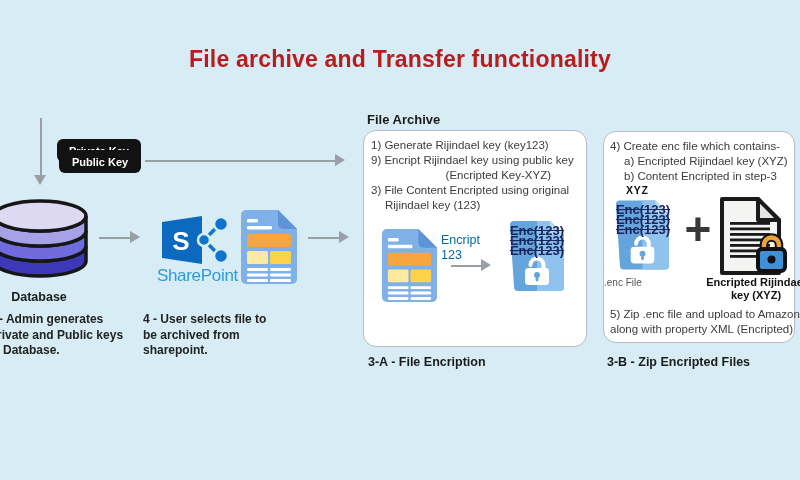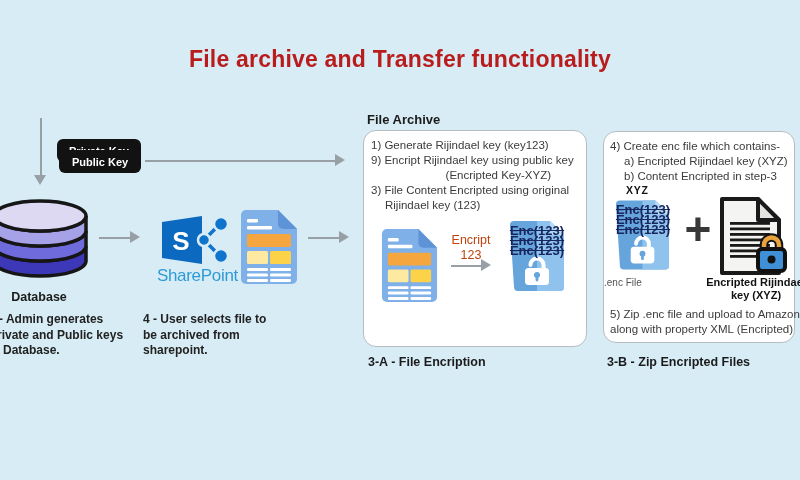--- a/index.html
+++ b/index.html
@@ -34,22 +34,22 @@
   #sharepoint-label{position:absolute;left:134px;top:266px;width:104px;text-align:right;
                     font-size:17px;color:#2e9bd6;letter-spacing:-.3px;}
   #db-label{position:absolute;left:-11px;top:290px;width:100px;text-align:center;
             font-weight:700;font-size:12.5px;color:#1b1b1b;}
   
   .enc-doc{position:absolute;width:58px;height:74px;}
   .enc-doc svg{position:absolute;left:0;top:0;}
   .enc-lines{position:absolute;left:0;top:7px;width:58px;text-align:center;
              font-size:13px;font-weight:700;color:#17265e;line-height:10px;}
   .enc-lines div{text-decoration:line-through;}
-  #encript-label{position:absolute;left:441px;top:233px;width:60px;text-align:center;
-                 font-size:12.5px;color:#c2410c;line-height:15px;}
+  #encript-label{position:absolute;left:441px;top:233px;width:60px;text-align:left;
+                 font-size:12.5px;color:#0369a1;line-height:15px;}
   #xyz-label{position:absolute;left:626px;top:184px;font-size:10.5px;font-weight:700;
              color:#111;letter-spacing:.8px;}
   #enc-file-caption{position:absolute;left:604px;top:277px;width:78px;text-align:left;
                     font-size:10px;color:#555;}
   #plus-sign{position:absolute;left:676px;top:206px;width:44px;text-align:center;
              font-size:46px;font-weight:800;color:#383838;line-height:46px;}
   #key-caption{position:absolute;left:702px;top:276px;width:108px;text-align:center;
                font-weight:700;font-size:11px;line-height:13px;color:#111;}
   #step5{left:610px;top:307px;}
   #file-archive-heading{left:367px;top:112px;font-size:13px;}

